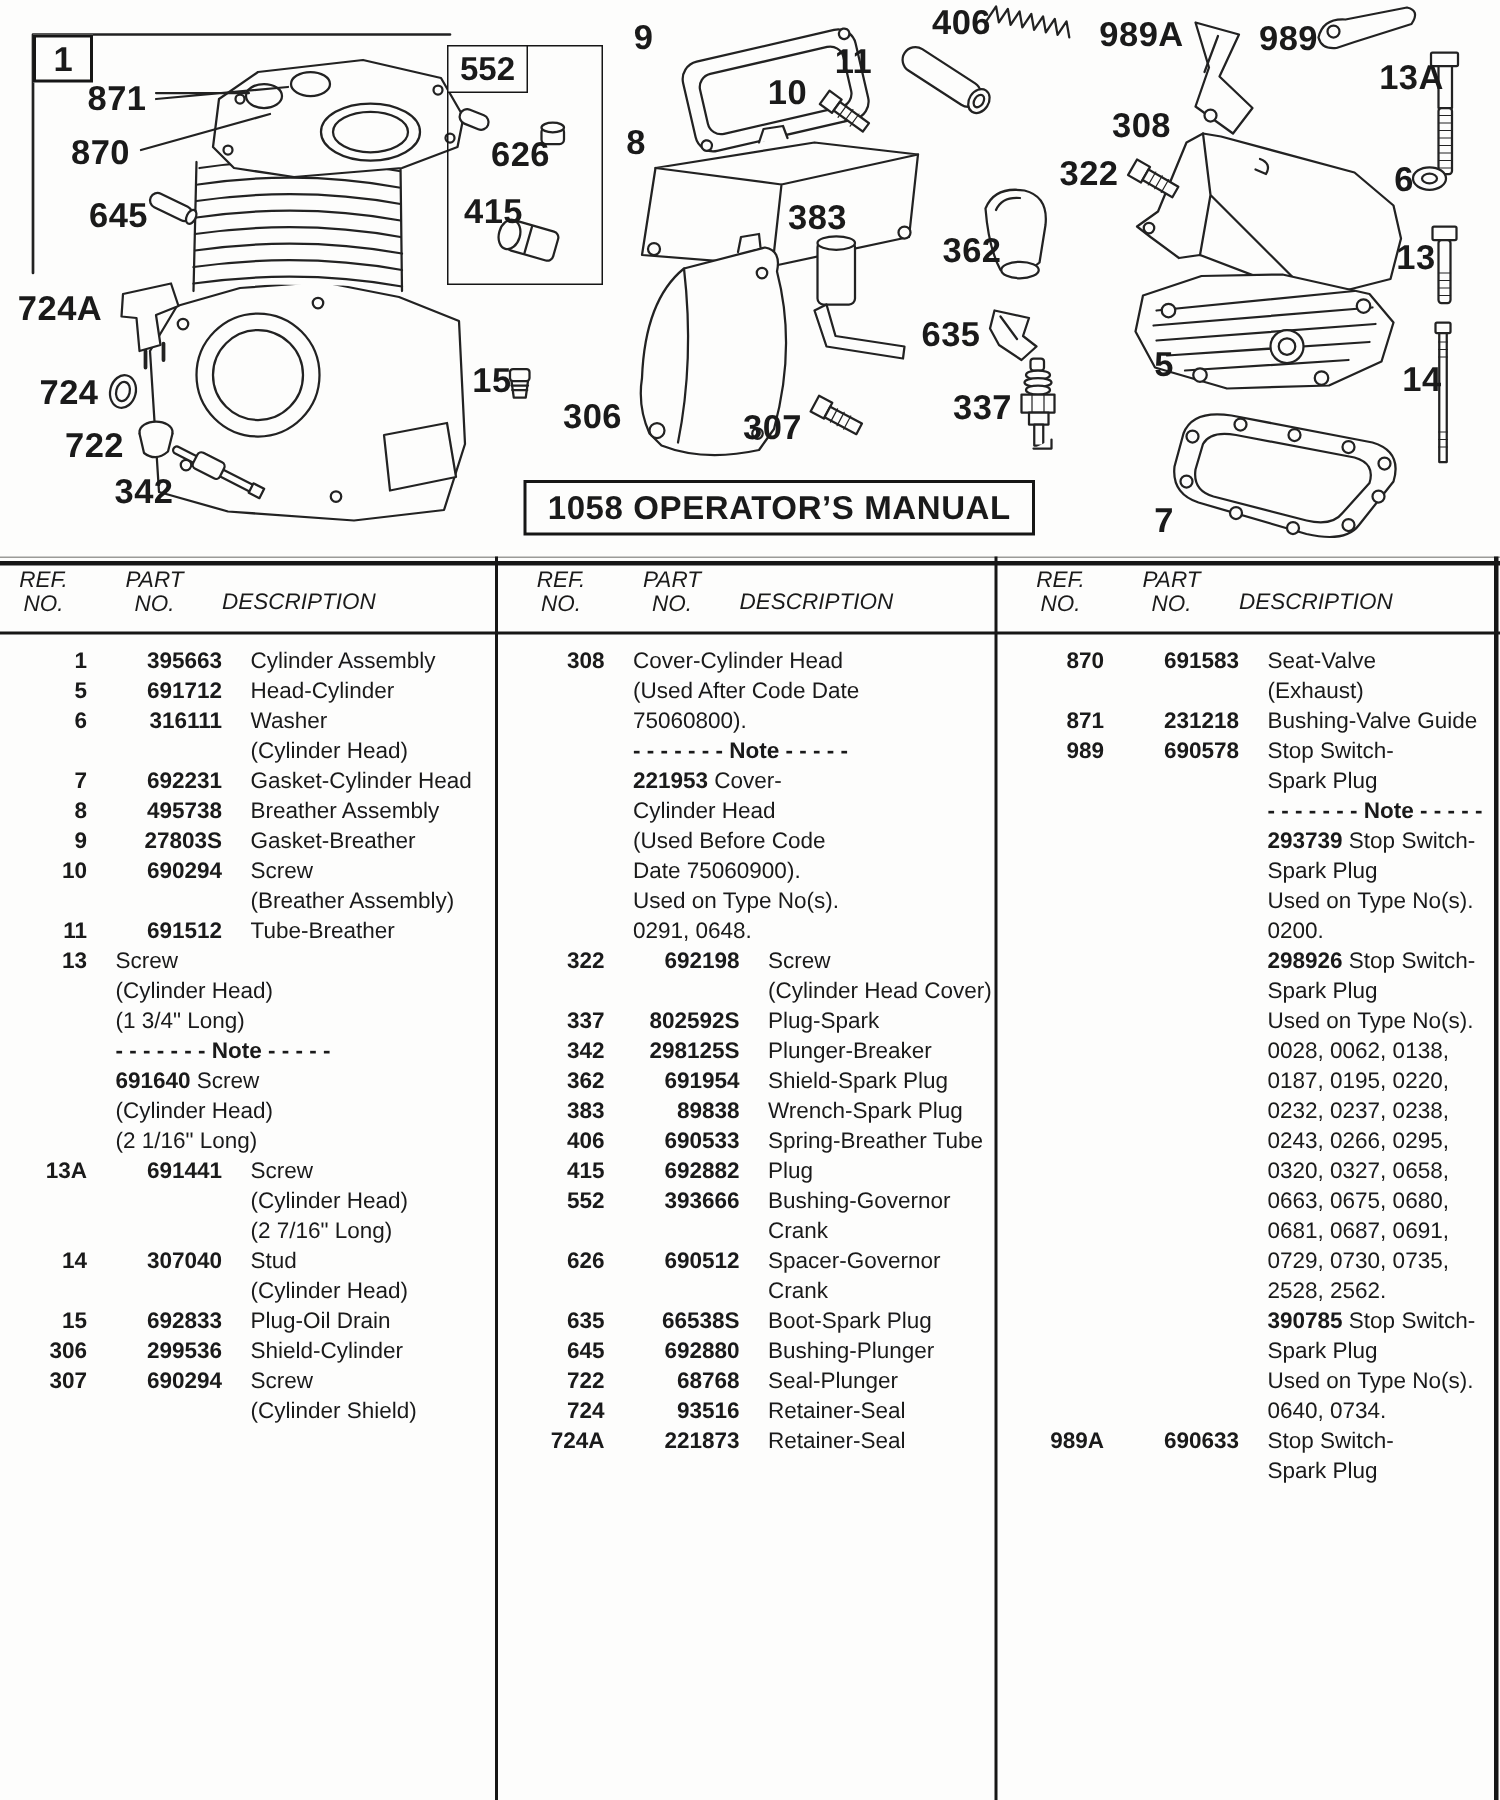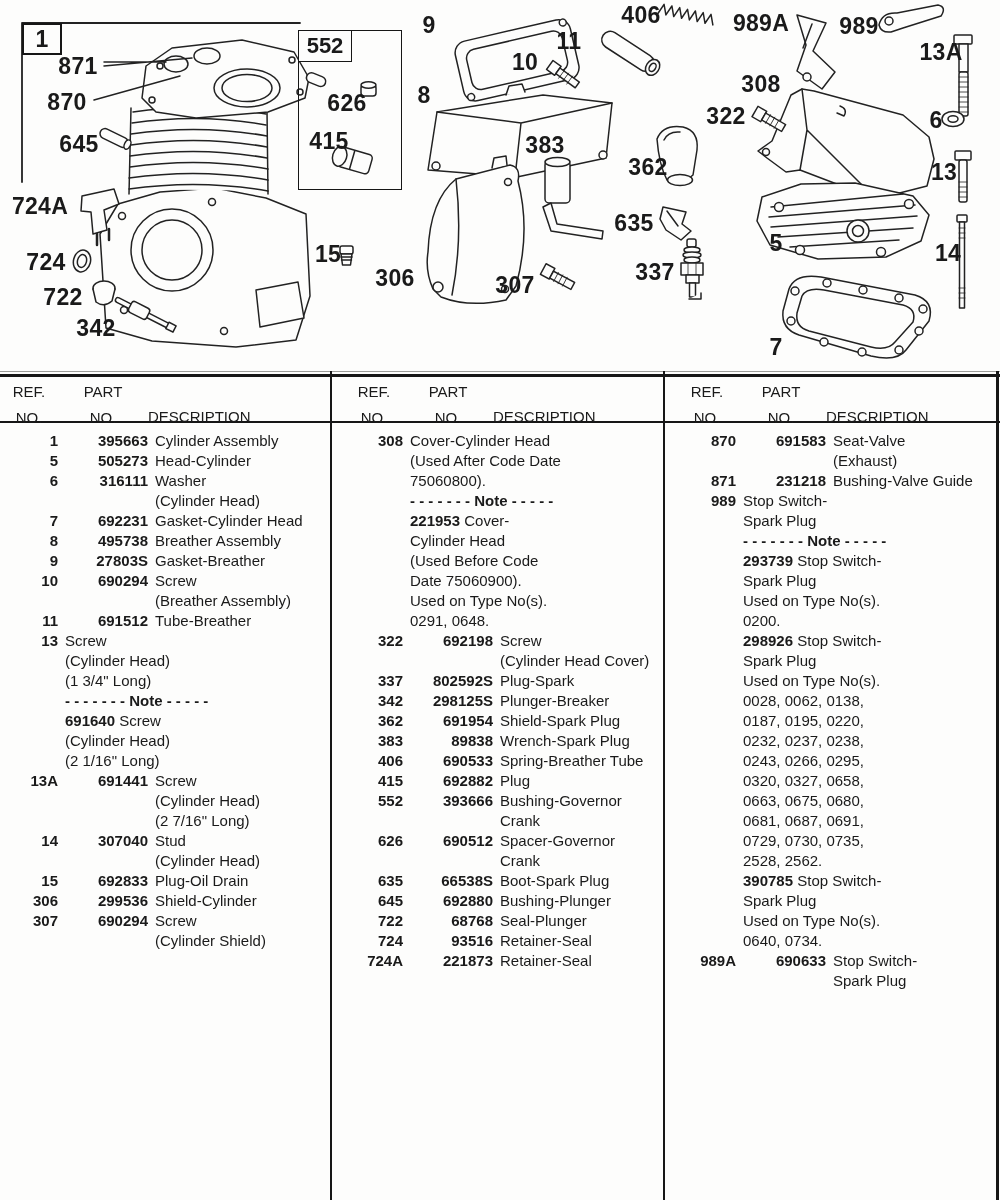--- a/index.html
+++ b/index.html
@@ -39,30 +39,30 @@
   }
   
   #rule-thin{position:absolute;left:0;right:0;top:371px;height:1px;background:#9b9b98;}
   #rule-top{position:absolute;left:0;right:0;top:374px;height:3px;background:#161616;}
   #rule-head{position:absolute;left:0;right:0;top:421px;height:2px;background:#161616;}
   .vrule{position:absolute;top:371px;bottom:0;width:2px;background:#161616;}
   #vr1{left:330px;} #vr2{left:663px;} #vr3{left:996px;width:2.5px;}
   
   #thead{position:absolute;left:0;top:379px;width:1000px;display:flex;}
   .h-col{flex:0 0 333px;box-sizing:border-box;display:grid;grid-template-columns:58px 90px 1fr;
-         font-size:15px;line-height:26px;}
+         font-size:15px;line-height:16px;font-style:italic;}
   .h-col.shift{padding-left:12px;}
   .h-cell{text-align:center;}
   .h-desc{text-align:left;align-self:end;padding-bottom:1px;}
   #tbody{position:absolute;left:0;top:431px;width:1000px;display:flex;align-items:flex-start;}
   .t-col{flex:0 0 333px;box-sizing:border-box;font-size:15px;line-height:20px;}
   .t-col.shift{padding-left:12px;}
   .t-row{display:grid;grid-template-columns:58px 90px 1fr;}
   .t-ref,.t-part{font-weight:bold;text-align:right;white-space:nowrap;}
-  .t-desc{padding-left:7px;}
+  .t-desc{padding-left:19px;}
   .t-line{white-space:nowrap;}
   .t-line b{font-weight:bold;}
 </style>
 </head>
 <body>
 
 <div id="diagram">
   <svg width="1000" height="372" viewBox="0 0 1000 372">
     <g stroke="#222" fill="none" stroke-width="1.5" stroke-linejoin="round" stroke-linecap="round">
 
@@ -260,20 +260,21 @@
           <circle cx="862" cy="352" r="4"></circle>
           <circle cx="824" cy="342" r="4"></circle>
           <circle cx="791" cy="321" r="4"></circle>
       </g>
     </g>
   </svg>
 
   <div id="inset-box"></div>
   <div id="inset-title">552</div>
   <div id="group-box-corner">1</div>
+  <div id="manual-box">1058 OPERATOR’S MANUAL</div>
   <div id="callout-layer">
       <div class="callout" style="left: 78px; top: 66px;">871</div>
       <div class="callout" style="left: 67px; top: 102px;">870</div>
       <div class="callout" style="left: 79px; top: 144px;">645</div>
       <div class="callout" style="left: 40px; top: 206px;">724A</div>
       <div class="callout" style="left: 46px; top: 262px;">724</div>
       <div class="callout" style="left: 63px; top: 297px;">722</div>
       <div class="callout" style="left: 96px; top: 328px;">342</div>
       <div class="callout" style="left: 347px; top: 103px;">626</div>
       <div class="callout" style="left: 329px; top: 141px;">415</div>
@@ -330,21 +331,21 @@
     <div class="t-col">
       <div class="t-row">
         <div class="t-ref">1</div>
         <div class="t-part">395663</div>
         <div class="t-desc">
           <div class="t-line">Cylinder Assembly</div>
         </div>
       </div>
       <div class="t-row">
         <div class="t-ref">5</div>
-        <div class="t-part">505273</div>
+        <div class="t-part">691712</div>
         <div class="t-desc">
           <div class="t-line">Head-Cylinder</div>
         </div>
       </div>
       <div class="t-row">
         <div class="t-ref">6</div>
         <div class="t-part">316111</div>
         <div class="t-desc">
           <div class="t-line">Washer</div>
           <div class="t-line">(Cylinder Head)</div>
@@ -567,20 +568,21 @@
       </div>
       <div class="t-row">
         <div class="t-ref">871</div>
         <div class="t-part">231218</div>
         <div class="t-desc">
           <div class="t-line">Bushing-Valve Guide</div>
         </div>
       </div>
       <div class="t-row">
         <div class="t-ref">989</div>
+        <div class="t-part">690578</div>
         <div class="t-desc">
           <div class="t-line">Stop Switch-</div>
           <div class="t-line">Spark Plug</div>
           <div class="t-line"><b>- - - - - - - Note - - - - -</b></div>
           <div class="t-line"><b>293739</b> Stop Switch-</div>
           <div class="t-line">Spark Plug</div>
           <div class="t-line">Used on Type No(s).</div>
           <div class="t-line">0200.</div>
           <div class="t-line"><b>298926</b> Stop Switch-</div>
           <div class="t-line">Spark Plug</div>

